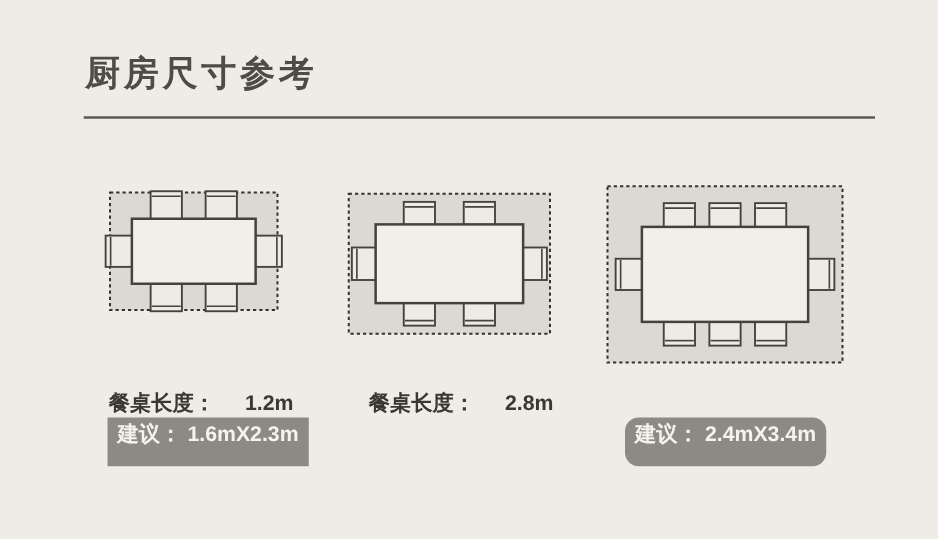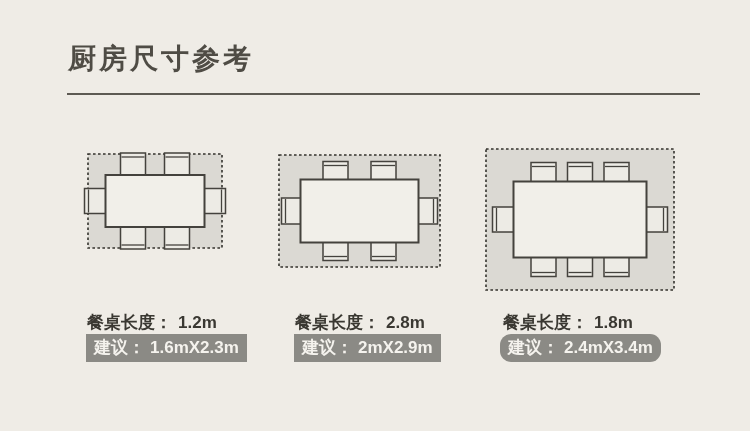--- a/index.html
+++ b/index.html
@@ -27,25 +27,25 @@
     background:#5d5a53;
   }
   .diagram-svg{position:absolute;display:block;}
   .length-row{
     position:absolute;
     font-size:17px;
     font-weight:600;
     color:#3a3832;
     white-space:nowrap;
   }
-  .length-value{margin-left:6px;}
+  .length-value{margin-left:24px;}
   .suggest-badge{
     position:absolute;
     display:inline-block;
-    padding:2px 8px 3px 8px;
+    padding:2px 8px 14px 8px;
     font-size:17px;
     font-weight:700;
     color:#f5f3ee;
     background:#8b8a85;
     white-space:nowrap;
   }
   .suggest-value{margin-left:5px;}
 </style>
 </head>
 <body>
@@ -90,23 +90,20 @@
       <line x1="99" y1="107.5" x2="122" y2="107.5" stroke="#44423d" stroke-width="1.3"></line>
       <rect x="8.5" y="49" width="27" height="26" fill="#edebe5" stroke="#44423d" stroke-width="1.5"></rect>
       <line x1="12.5" y1="50" x2="12.5" y2="74" stroke="#44423d" stroke-width="1.3"></line>
       <rect x="137.5" y="49" width="27" height="26" fill="#edebe5" stroke="#44423d" stroke-width="1.5"></rect>
       <line x1="160.5" y1="50" x2="160.5" y2="74" stroke="#44423d" stroke-width="1.3"></line>
       <rect x="27.5" y="30.5" width="118" height="63" fill="#f1efe9" stroke="#44423d" stroke-width="2"></rect>
     </svg>
   <div class="length-row" style="left:295px;top:311px;">
     <span>餐桌长度：</span><span class="length-value">2.8m</span>
   </div>
-  <div class="suggest-badge" style="left:294px;top:334px;">
-    <span>建议：</span><span class="suggest-value">2mX2.9m</span>
-  </div>
 
   <svg id="svg2" class="diagram-svg" style="left:480px;top:143px;" width="200" height="153" viewBox="0 0 200 153">
       <rect x="6" y="6" width="188" height="141" fill="#dbd9d3" stroke="#34322d" stroke-width="1.6" stroke-dasharray="2.6 2.4"></rect>
       <rect x="51" y="19.5" width="25" height="27" fill="#edebe5" stroke="#44423d" stroke-width="1.5"></rect>
       <line x1="52" y1="23.5" x2="75" y2="23.5" stroke="#44423d" stroke-width="1.3"></line>
       <rect x="51" y="106.5" width="25" height="27" fill="#edebe5" stroke="#44423d" stroke-width="1.5"></rect>
       <line x1="52" y1="129.5" x2="75" y2="129.5" stroke="#44423d" stroke-width="1.3"></line>
       <rect x="87.5" y="19.5" width="25" height="27" fill="#edebe5" stroke="#44423d" stroke-width="1.5"></rect>
       <line x1="88.5" y1="23.5" x2="111.5" y2="23.5" stroke="#44423d" stroke-width="1.3"></line>
       <rect x="87.5" y="106.5" width="25" height="27" fill="#edebe5" stroke="#44423d" stroke-width="1.5"></rect>
@@ -114,20 +111,17 @@
       <rect x="124" y="19.5" width="25" height="27" fill="#edebe5" stroke="#44423d" stroke-width="1.5"></rect>
       <line x1="125" y1="23.5" x2="148" y2="23.5" stroke="#44423d" stroke-width="1.3"></line>
       <rect x="124" y="106.5" width="25" height="27" fill="#edebe5" stroke="#44423d" stroke-width="1.5"></rect>
       <line x1="125" y1="129.5" x2="148" y2="129.5" stroke="#44423d" stroke-width="1.3"></line>
       <rect x="12.5" y="64" width="29" height="25" fill="#edebe5" stroke="#44423d" stroke-width="1.5"></rect>
       <line x1="16.5" y1="65" x2="16.5" y2="88" stroke="#44423d" stroke-width="1.3"></line>
       <rect x="158.5" y="64" width="29" height="25" fill="#edebe5" stroke="#44423d" stroke-width="1.5"></rect>
       <line x1="183.5" y1="65" x2="183.5" y2="88" stroke="#44423d" stroke-width="1.3"></line>
       <rect x="33.5" y="38.5" width="133" height="76" fill="#f1efe9" stroke="#44423d" stroke-width="2"></rect>
     </svg>
-  <div class="length-row" style="left:503px;top:311px;">
-    <span>餐桌长度：</span><span class="length-value">1.8m</span>
-  </div>
   <div class="suggest-badge" style="left:500px;top:334px;border-radius:11px;">
     <span>建议：</span><span class="suggest-value">2.4mX3.4m</span>
   </div>
 
 </div>
 
 </body></html>

